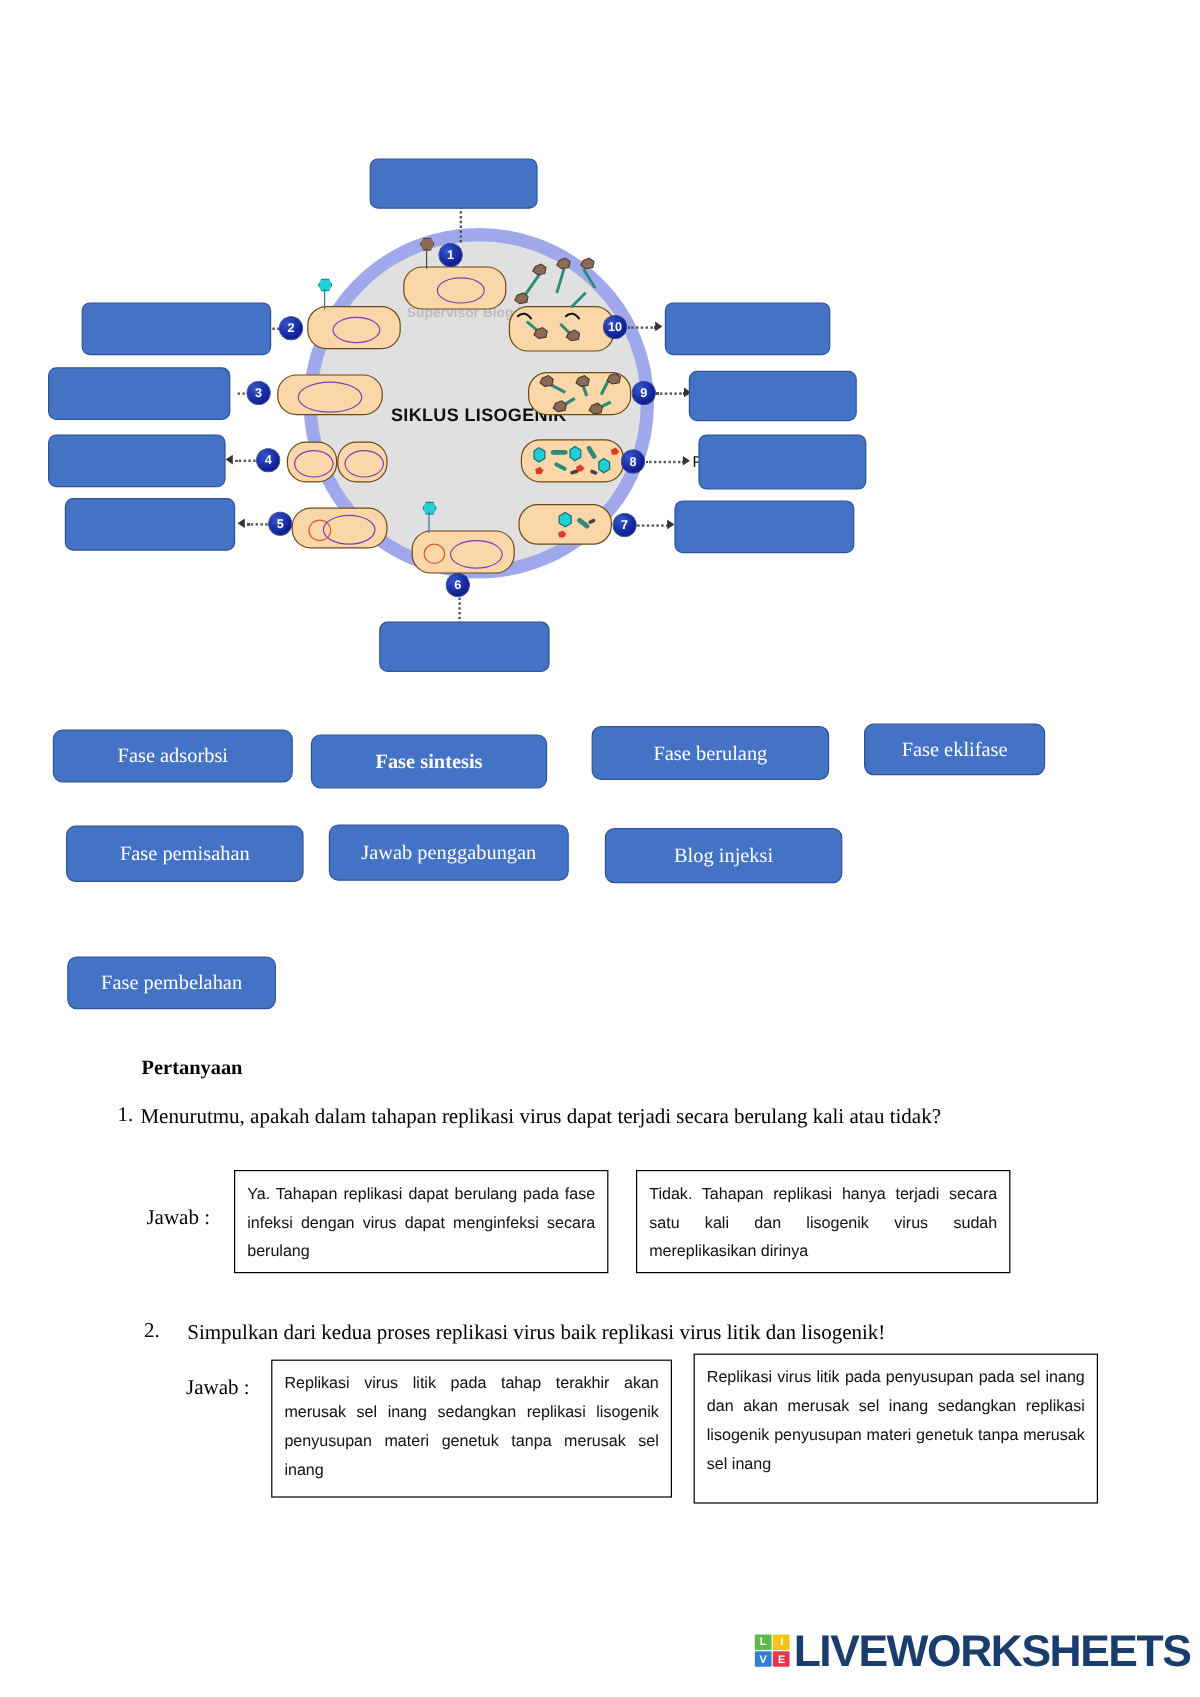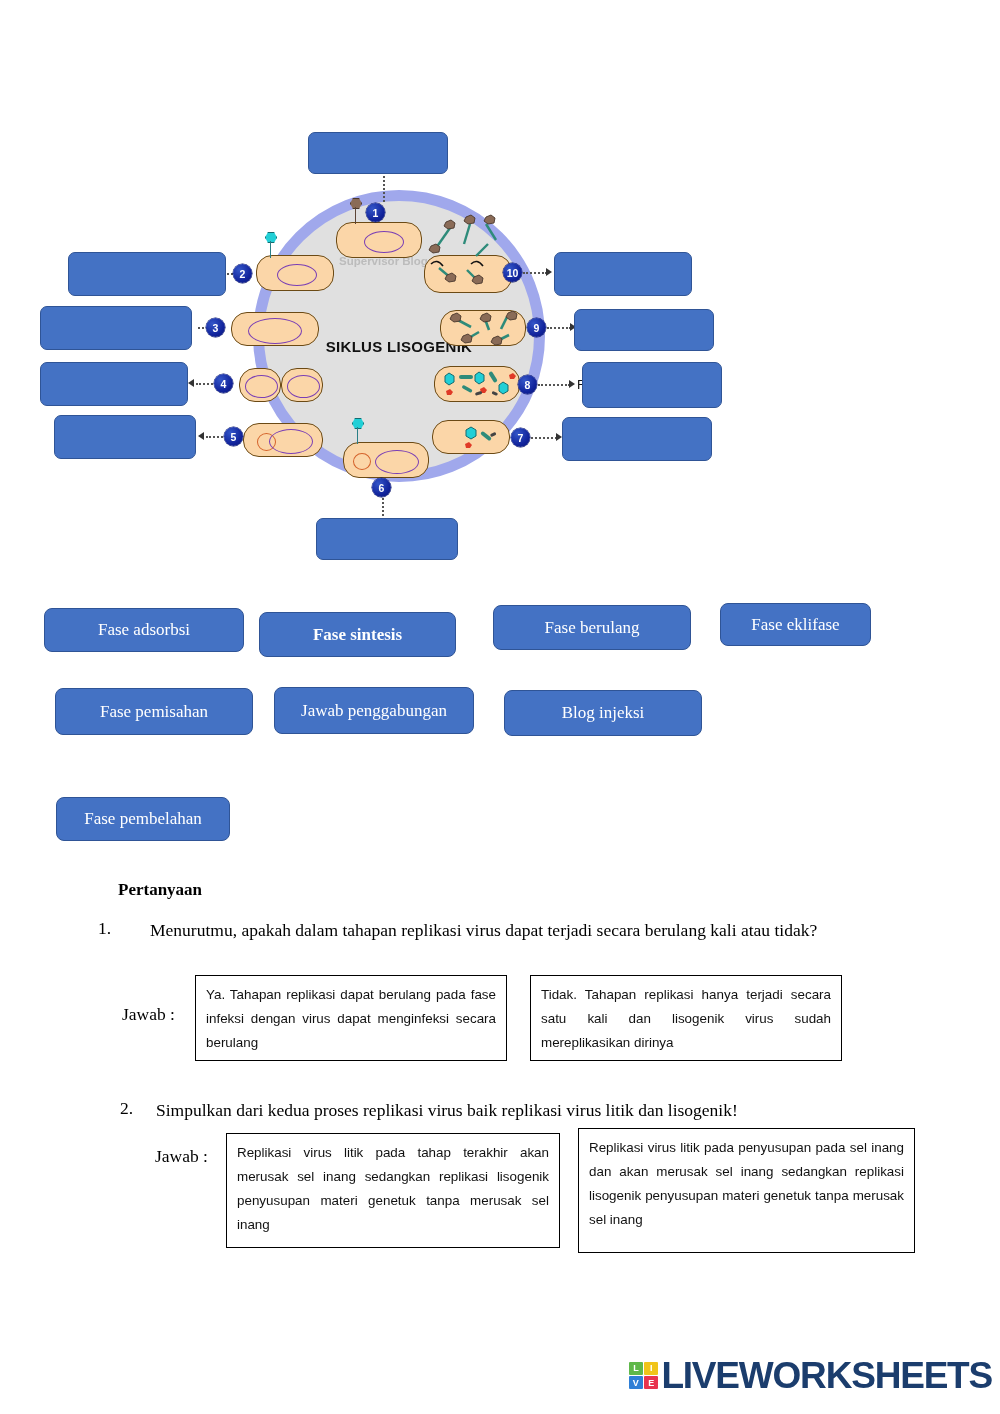--- a/index.html
+++ b/index.html
@@ -367,21 +367,21 @@
     <div class="chip" style="left:504px;top:95px;width:198px;height:46px;">Blog injeksi</div>
 
     <div class="chip" style="left:56px;top:190px;width:174px;height:44px;margin-top:12px;">Fase pembelahan</div>
   </div>
 
   <div class="questions">
 
     <div class="qheading">Pertanyaan</div>
 
     <div class="qnum" style="left:98px;top:48px;">1.</div>
-    <div class="qtext" style="left:150px;top:48px;width:722px;font-family:Liberation Serif, serif;">Menurutmu, apakah dalam tahapan replikasi virus dapat terjadi secara berulang kali atau tidak?</div>
+    <div class="qtext" style="left:117px;top:48px;width:722px;font-family:Liberation Serif, serif;">Menurutmu, apakah dalam tahapan replikasi virus dapat terjadi secara berulang kali atau tidak?</div>
     <div class="jawab" style="left:122px;top:110px;">Jawab :</div>
     <div class="ansbox" style="left:195px;top:105px;width:312px;height:86px;">Ya. Tahapan replikasi dapat berulang pada fase infeksi dengan virus dapat menginfeksi secara berulang</div>
     <div class="ansbox" style="left:530px;top:105px;width:312px;height:86px;">Tidak. Tahapan replikasi hanya terjadi secara satu kali dan lisogenik virus sudah mereplikasikan dirinya</div>
 
     <div class="qnum" style="left:120px;top:228px;">2.</div>
     <div class="qtext" style="left:156px;top:228px;width:740px;">Simpulkan dari kedua proses replikasi virus  baik replikasi virus litik dan lisogenik!</div>
     <div class="jawab" style="left:155px;top:252px;">Jawab :</div>
     <div class="ansbox" style="left:226px;top:263px;width:334px;height:115px;">Replikasi virus litik pada tahap terakhir akan merusak sel inang sedangkan replikasi lisogenik penyusupan materi genetuk tanpa merusak sel inang</div>
     <div class="ansbox" style="left:578px;top:258px;width:337px;height:125px;">Replikasi virus litik pada penyusupan pada sel inang dan akan merusak sel inang sedangkan replikasi lisogenik penyusupan materi genetuk tanpa merusak sel inang</div>
 

